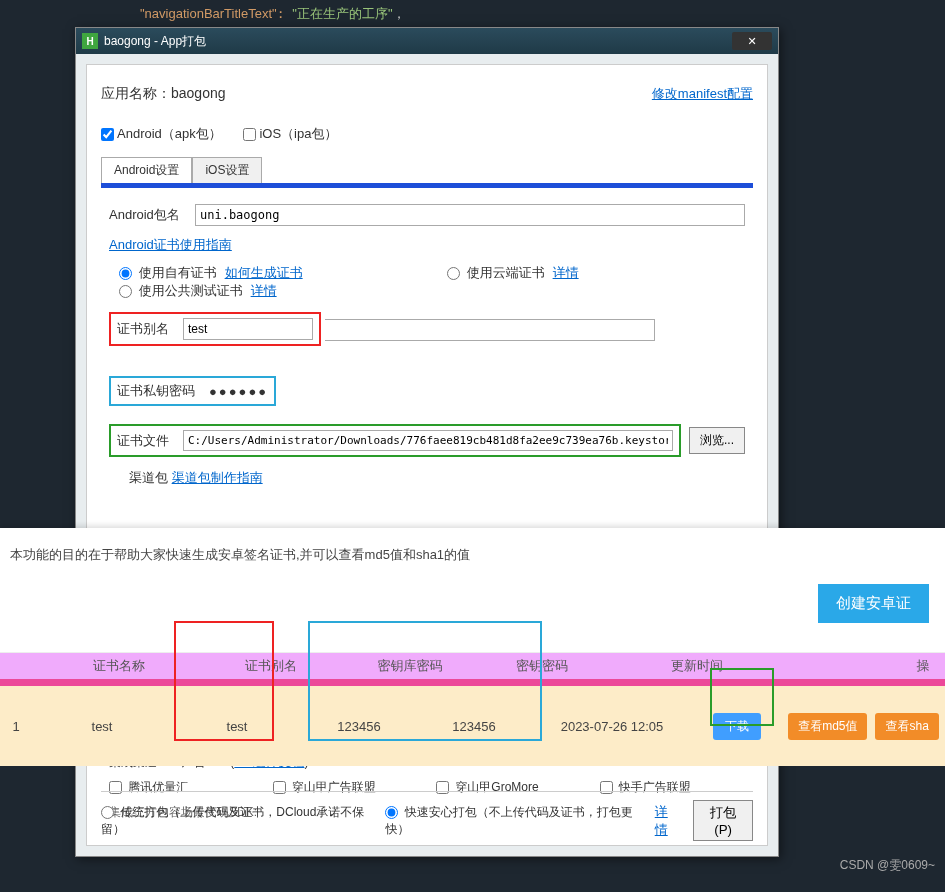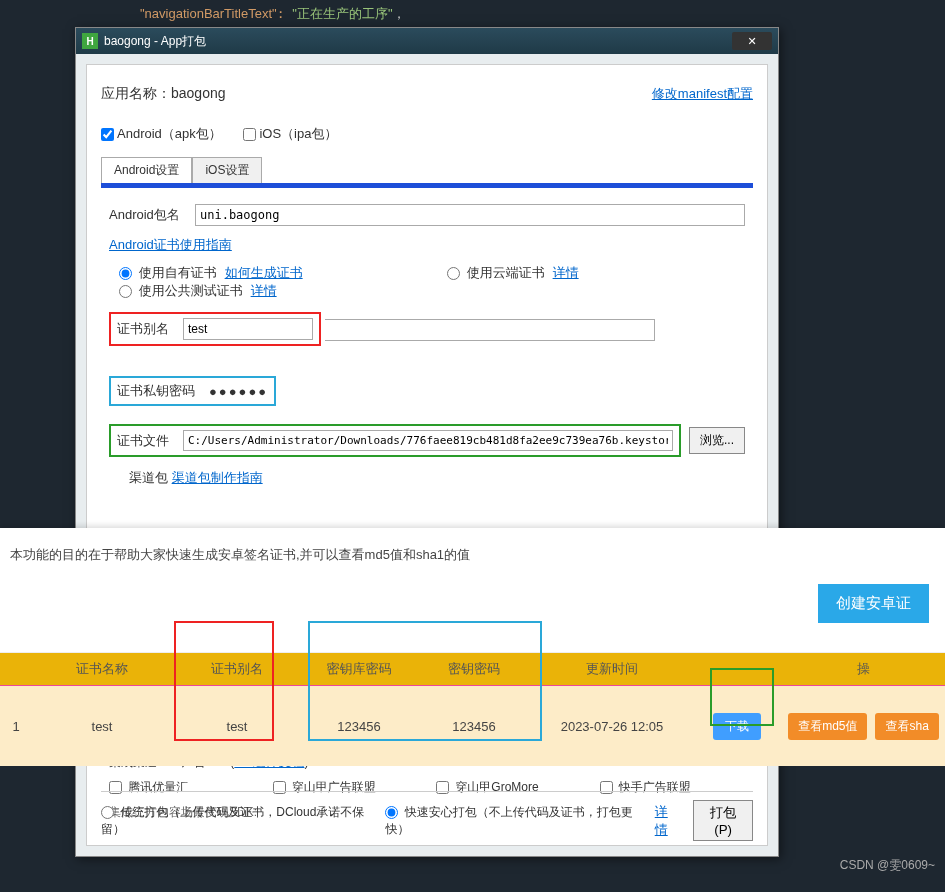--- a/index.html
+++ b/index.html
@@ -42,21 +42,21 @@
   .ad-rows { font-size: 12px; }
   .ad-rows .row { display: flex; gap: 18px; padding: 4px 0; }
   .ad-rows .row label { flex: 1; white-space: nowrap; }
   .ad-head { display: flex; justify-content: space-between; border-top: 1px solid #ddd; padding-top: 6px; }
   .bottom-pack { border-top: 1px solid #ccc; padding-top: 8px; display: flex; align-items: center; gap: 14px; font-size: 12px; position: absolute; bottom: 4px; left: 14px; right: 14px; }
   .bottom-pack .btn { border: 1px solid #888; background: #f0f0f0; padding: 3px 8px; cursor: pointer; }
 
   .overlay-panel { position: absolute; top: 528px; left: 0; right: 0; height: 224px; background: #fff; color: #333; box-shadow: 0 -2px 6px rgba(0,0,0,0.15); }
   .overlay-panel .descr { padding: 18px 10px; font-size: 13px; color: #444; }
   .create-btn { position: absolute; top: 56px; right: 16px; background: #2aa8e8; color: #fff; padding: 10px 18px; font-size: 15px; cursor: pointer; }
-  .table-head { display: flex; background: #eab308; border-top: 1px solid #eee; border-bottom: 1px solid #ec4899; font-size: 13px; color: #555; height: 34px; align-items: center; margin-top: 70px; }
+  .table-head { display: flex; background: #f0abfc; border-top: 1px solid #eee; border-bottom: 7px solid #ec4899; font-size: 13px; color: #555; height: 34px; align-items: center; margin-top: 70px; gap: 17px; }
   .table-head > div, .table-row > div { text-align: center; }
   .col0 { width: 32px; } .col1 { width: 140px; } .col2 { width: 130px; } .col3 { width: 114px; } .col4 { width: 116px; } .col5 { width: 160px; } .col6 { width: 90px; } .col7 { flex: 1; display: flex; gap: 8px; justify-content: center; }
   .table-row { display: flex; background: #fdecc8; height: 80px; align-items: center; font-size: 13px; color: #444; }
   .hl-red-cell { border: 2px solid #e22; height: 120px; position: absolute; top: 93px; left: 174px; width: 100px; }
   .hl-blue-cell { border: 2px solid #2aa8d8; height: 120px; position: absolute; top: 93px; left: 308px; width: 234px; }
   .hl-green-cell { border: 2px solid #2a9c2a; height: 58px; position: absolute; top: 140px; left: 710px; width: 64px; }
   .btn-dl { background: #409eff; color: #fff; padding: 5px 12px; border-radius: 3px; font-size: 12px; cursor: pointer; border: none; }
   .btn-or { background: #f28c28; color: #fff; padding: 5px 10px; border-radius: 3px; font-size: 12px; cursor: pointer; border: none; }
   .watermark { position: absolute; bottom: 18px; right: 10px; font-size: 12px; color: #aaa; }
 </style>

